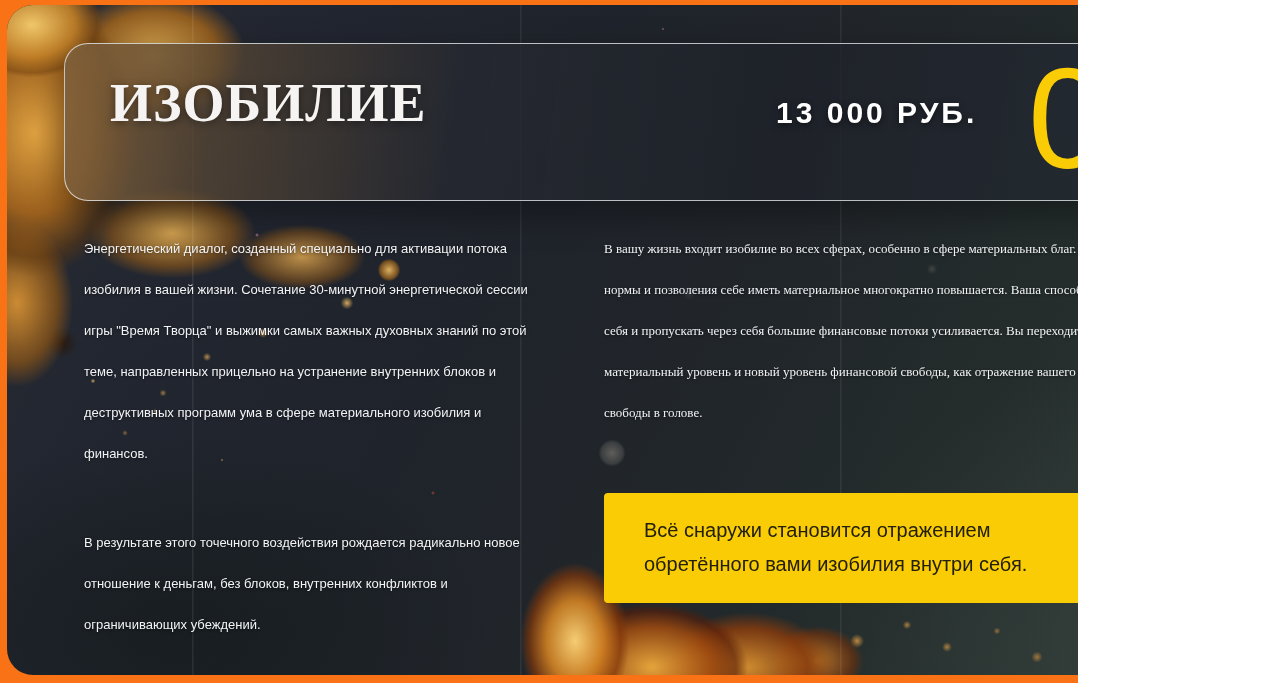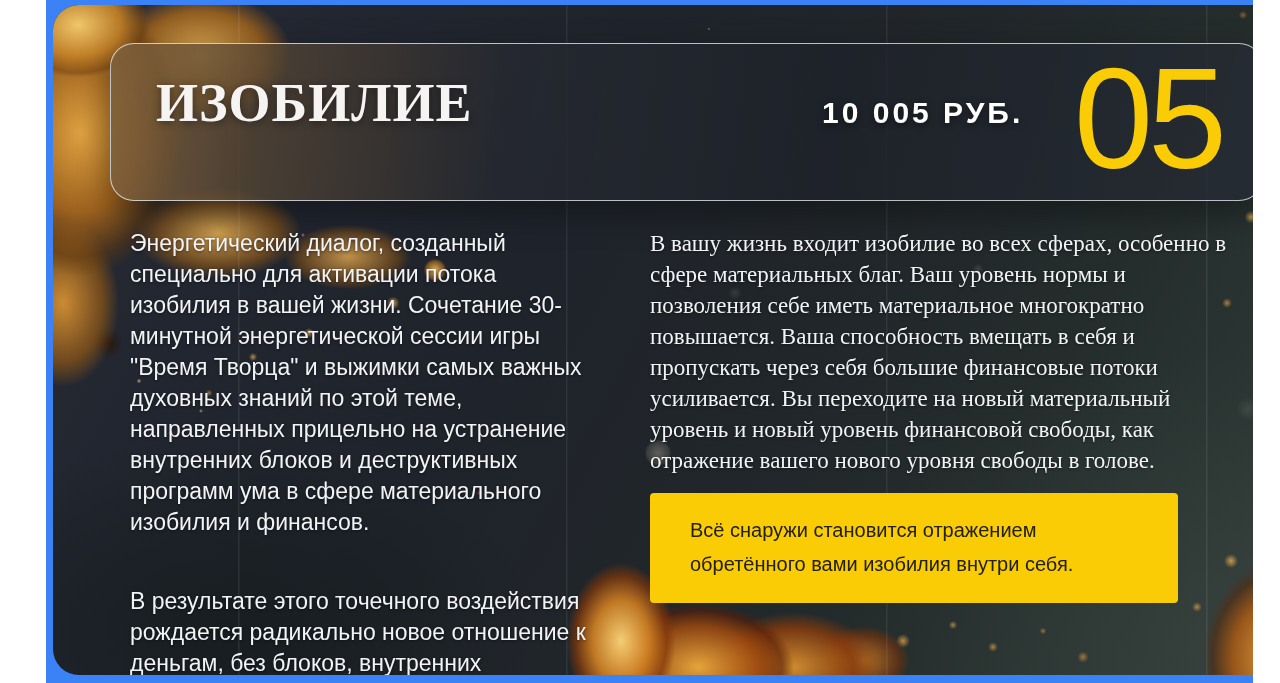--- a/index.html
+++ b/index.html
@@ -2,21 +2,21 @@
 <html style="--accent: #facc05;"><head>
 <meta charset="utf-8">
 <style>
   html,body{margin:0;padding:0;}
   body{
     width:1280px;height:683px;
     background:#ffffff;
     font-family:"Liberation Sans","DejaVu Sans",sans-serif;
     -webkit-font-smoothing:antialiased;
   }
-  .page{position:relative;width:1207px;height:683px;background:#3b82f6;overflow:hidden;margin-left:46px;}
+  .page{position:relative;width:1078px;height:683px;background:#f97316;overflow:hidden;}
 
   
   .panel{
     position:absolute;left:7px;top:5px;width:1266px;height:670px;
     border-radius:26px;overflow:hidden;
     background:
       radial-gradient(ellipse 420px 260px at 170px 625px, rgba(16,24,22,0.55), transparent 75%),
       radial-gradient(ellipse 500px 380px at 1180px 640px, rgba(62,72,66,0.5), transparent 78%),
       linear-gradient(118deg,#2a2d34 0%,#222630 18%,#1f232b 38%,#21262a 58%,#242d2c 74%,#2b3634 88%,#333d3a 100%);
   }
@@ -123,21 +123,21 @@
     text-shadow:0 2px 6px rgba(0,0,0,0.5);
   }
   .product-number{
     position:absolute;right:40px;top:50%;transform:translateY(-52%);
     font-size:142px;font-weight:400;line-height:1;letter-spacing:-5px;
     color:var(--accent,#facc05);
   }
 
   
   .col p{
-    margin:0;color:#f2f3f5;font-size:23px;line-height:31px;
+    margin:0;color:#f2f3f5;font-size:13px;line-height:41px;
     text-shadow:0 1px 3px rgba(0,0,0,0.45);
   }
   .col-left{position:absolute;left:77px;top:223px;width:458px;}
   .col-left p + p{margin-top:48px;}
   .col-right{position:absolute;left:597px;top:223px;width:585px;font-family:Liberation Serif, serif;}
 
   .highlight{
     position:absolute;left:597px;top:488px;width:528px;height:110px;
     box-sizing:border-box;border-radius:4px;
     background:var(--accent,#facc05);
@@ -155,21 +155,21 @@
   <div class="panel">
 
     <div class="gold-layer"></div>
     <div class="grid-lines"></div>
     <div class="bokeh-layer"></div>
 
     <header class="card">
       <div class="title-block">
         <h1 class="product-title">ИЗОБИЛИЕ</h1>
       </div>
-      <div class="product-price">10 005 РУБ.</div>
+      <div class="product-price">13 000 РУБ.</div>
       <div class="product-number">05</div>
     </header>
 
     <section class="col col-left">
       <p>Энергетический диалог, созданный специально для активации потока изобилия в вашей жизни. Сочетание 30-минутной энергетической сессии игры "Время Творца" и выжимки самых важных духовных знаний по этой теме, направленных прицельно на устранение внутренних блоков и деструктивных программ ума в сфере материального изобилия и финансов.</p>
       <p>В результате этого точечного воздействия рождается радикально новое отношение к деньгам, без блоков, внутренних конфликтов и ограничивающих убеждений.</p>
     </section>
 
     <section class="col col-right">
       <p>В вашу жизнь входит изобилие во всех сферах, особенно в сфере материальных благ. Ваш уровень нормы и позволения себе иметь материальное многократно повышается. Ваша способность вмещать в себя и пропускать через себя большие финансовые потоки усиливается. Вы переходите на новый материальный уровень и новый уровень финансовой свободы, как отражение вашего нового уровня свободы в голове.</p>

